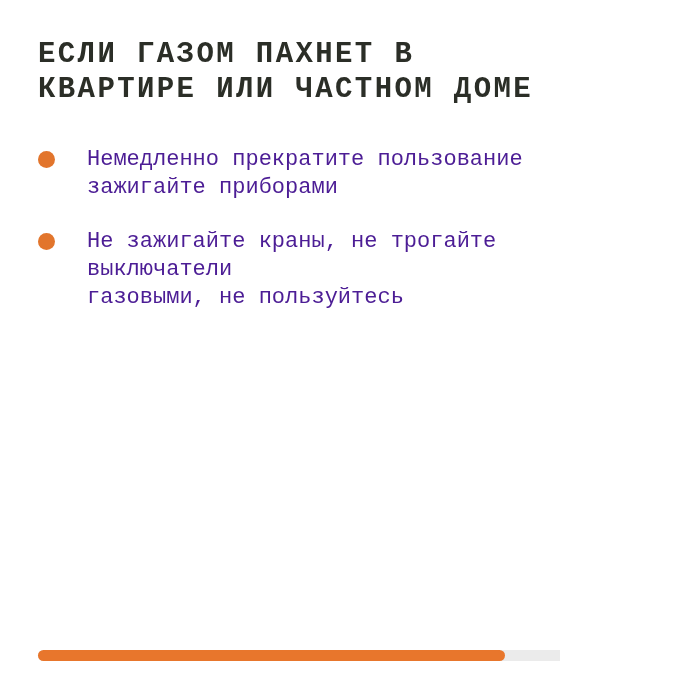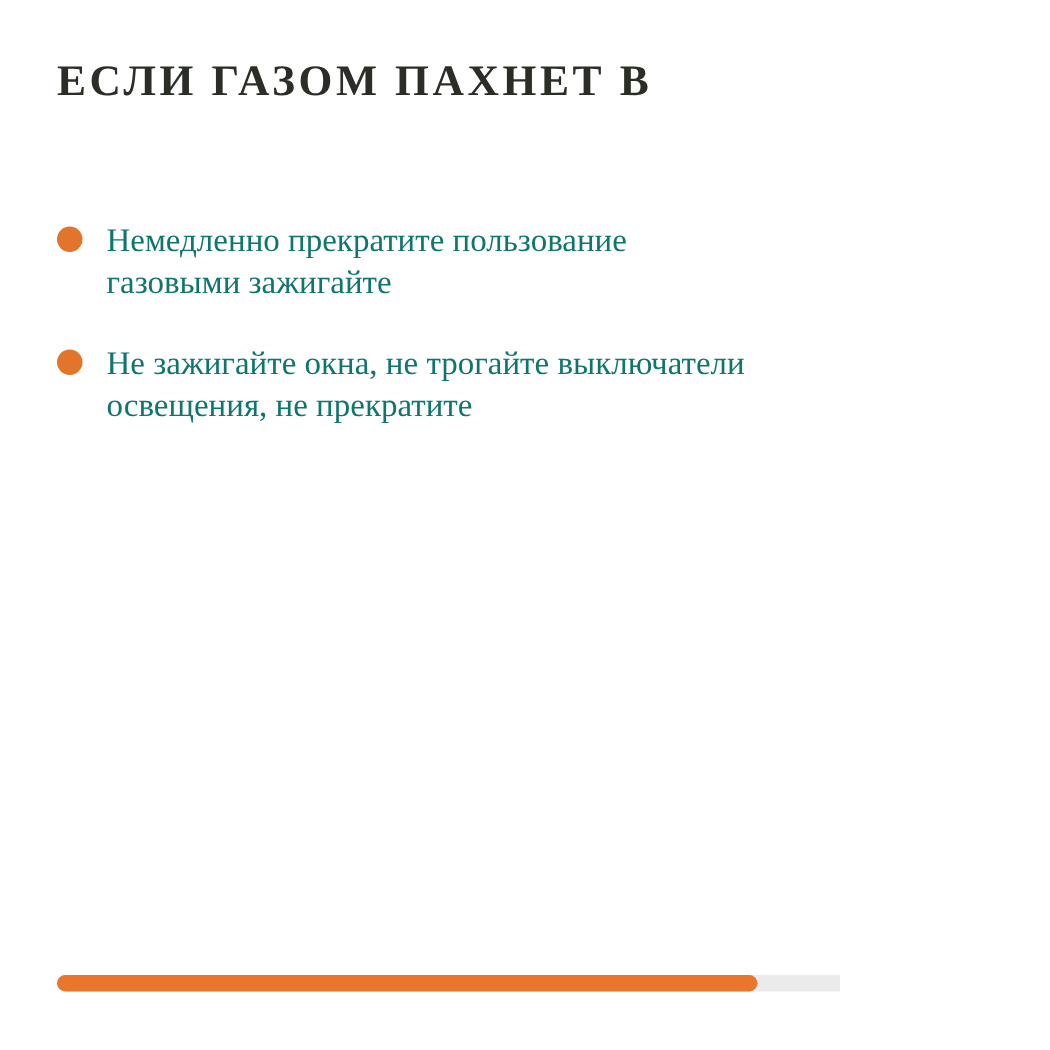--- a/index.html
+++ b/index.html
@@ -6,21 +6,21 @@
     margin: 0;
     padding: 0;
     background: #ffffff;
   }
   .card {
     position: relative;
     width: 560px;
     height: 700px;
     background: #ffffff;
     overflow: hidden;
-    font-family: Liberation Serif, serif;
+    font-family: Liberation Mono, monospace;
   }
   .title {
     position: absolute;
     left: 38px;
     top: 37px;
     color: #2b2e27;
     font-size: 29px;
     font-weight: 700;
     letter-spacing: 2.4px;
     line-height: 35px;
@@ -39,22 +39,22 @@
   }
   .bullet-dot {
     flex: none;
     width: 17px;
     height: 17px;
     margin-top: 5px;
     border-radius: 50%;
     background: #e2752c;
   }
   .bullet-text {
-    margin-left: 16px;
-    color: #0f766e;
+    margin-left: 32px;
+    color: #4c1d95;
     font-size: 22px;
     line-height: 28px;
   }
   .progress-track {
     position: absolute;
     left: 38px;
     bottom: 39px;
     width: 623px;
     height: 11px;
     border-radius: 6px;
@@ -67,39 +67,40 @@
     background: #e8762c;
   }
 </style>
 </head>
 <body>
 
 <div class="card">
 
   <h1 class="title" style="margin:0;">
     <div>ЕСЛИ ГАЗОМ ПАХНЕТ В</div>
+    <div>КВАРТИРЕ ИЛИ ЧАСТНОМ ДОМЕ</div>
   </h1>
 
   <div class="bullet-list">
 
     <div class="bullet-item">
       <span class="bullet-dot"></span>
       <div class="bullet-text">
         <div>Немедленно прекратите пользование</div>
-        <div>газовыми зажигайте</div>
+        <div>зажигайте приборами</div>
       </div>
     </div>
 
 
 
     <div class="bullet-item">
       <span class="bullet-dot"></span>
       <div class="bullet-text">
-        <div>Не зажигайте окна, не трогайте выключатели</div>
-        <div>освещения, не прекратите</div>
+        <div>Не зажигайте краны, не трогайте выключатели</div>
+        <div>газовыми, не пользуйтесь</div>
       </div>
     </div>
 
   </div>
 
   <div class="progress-track">
     <div class="progress-fill" style="width: 75%;"></div>
   </div>
 
 </div>

